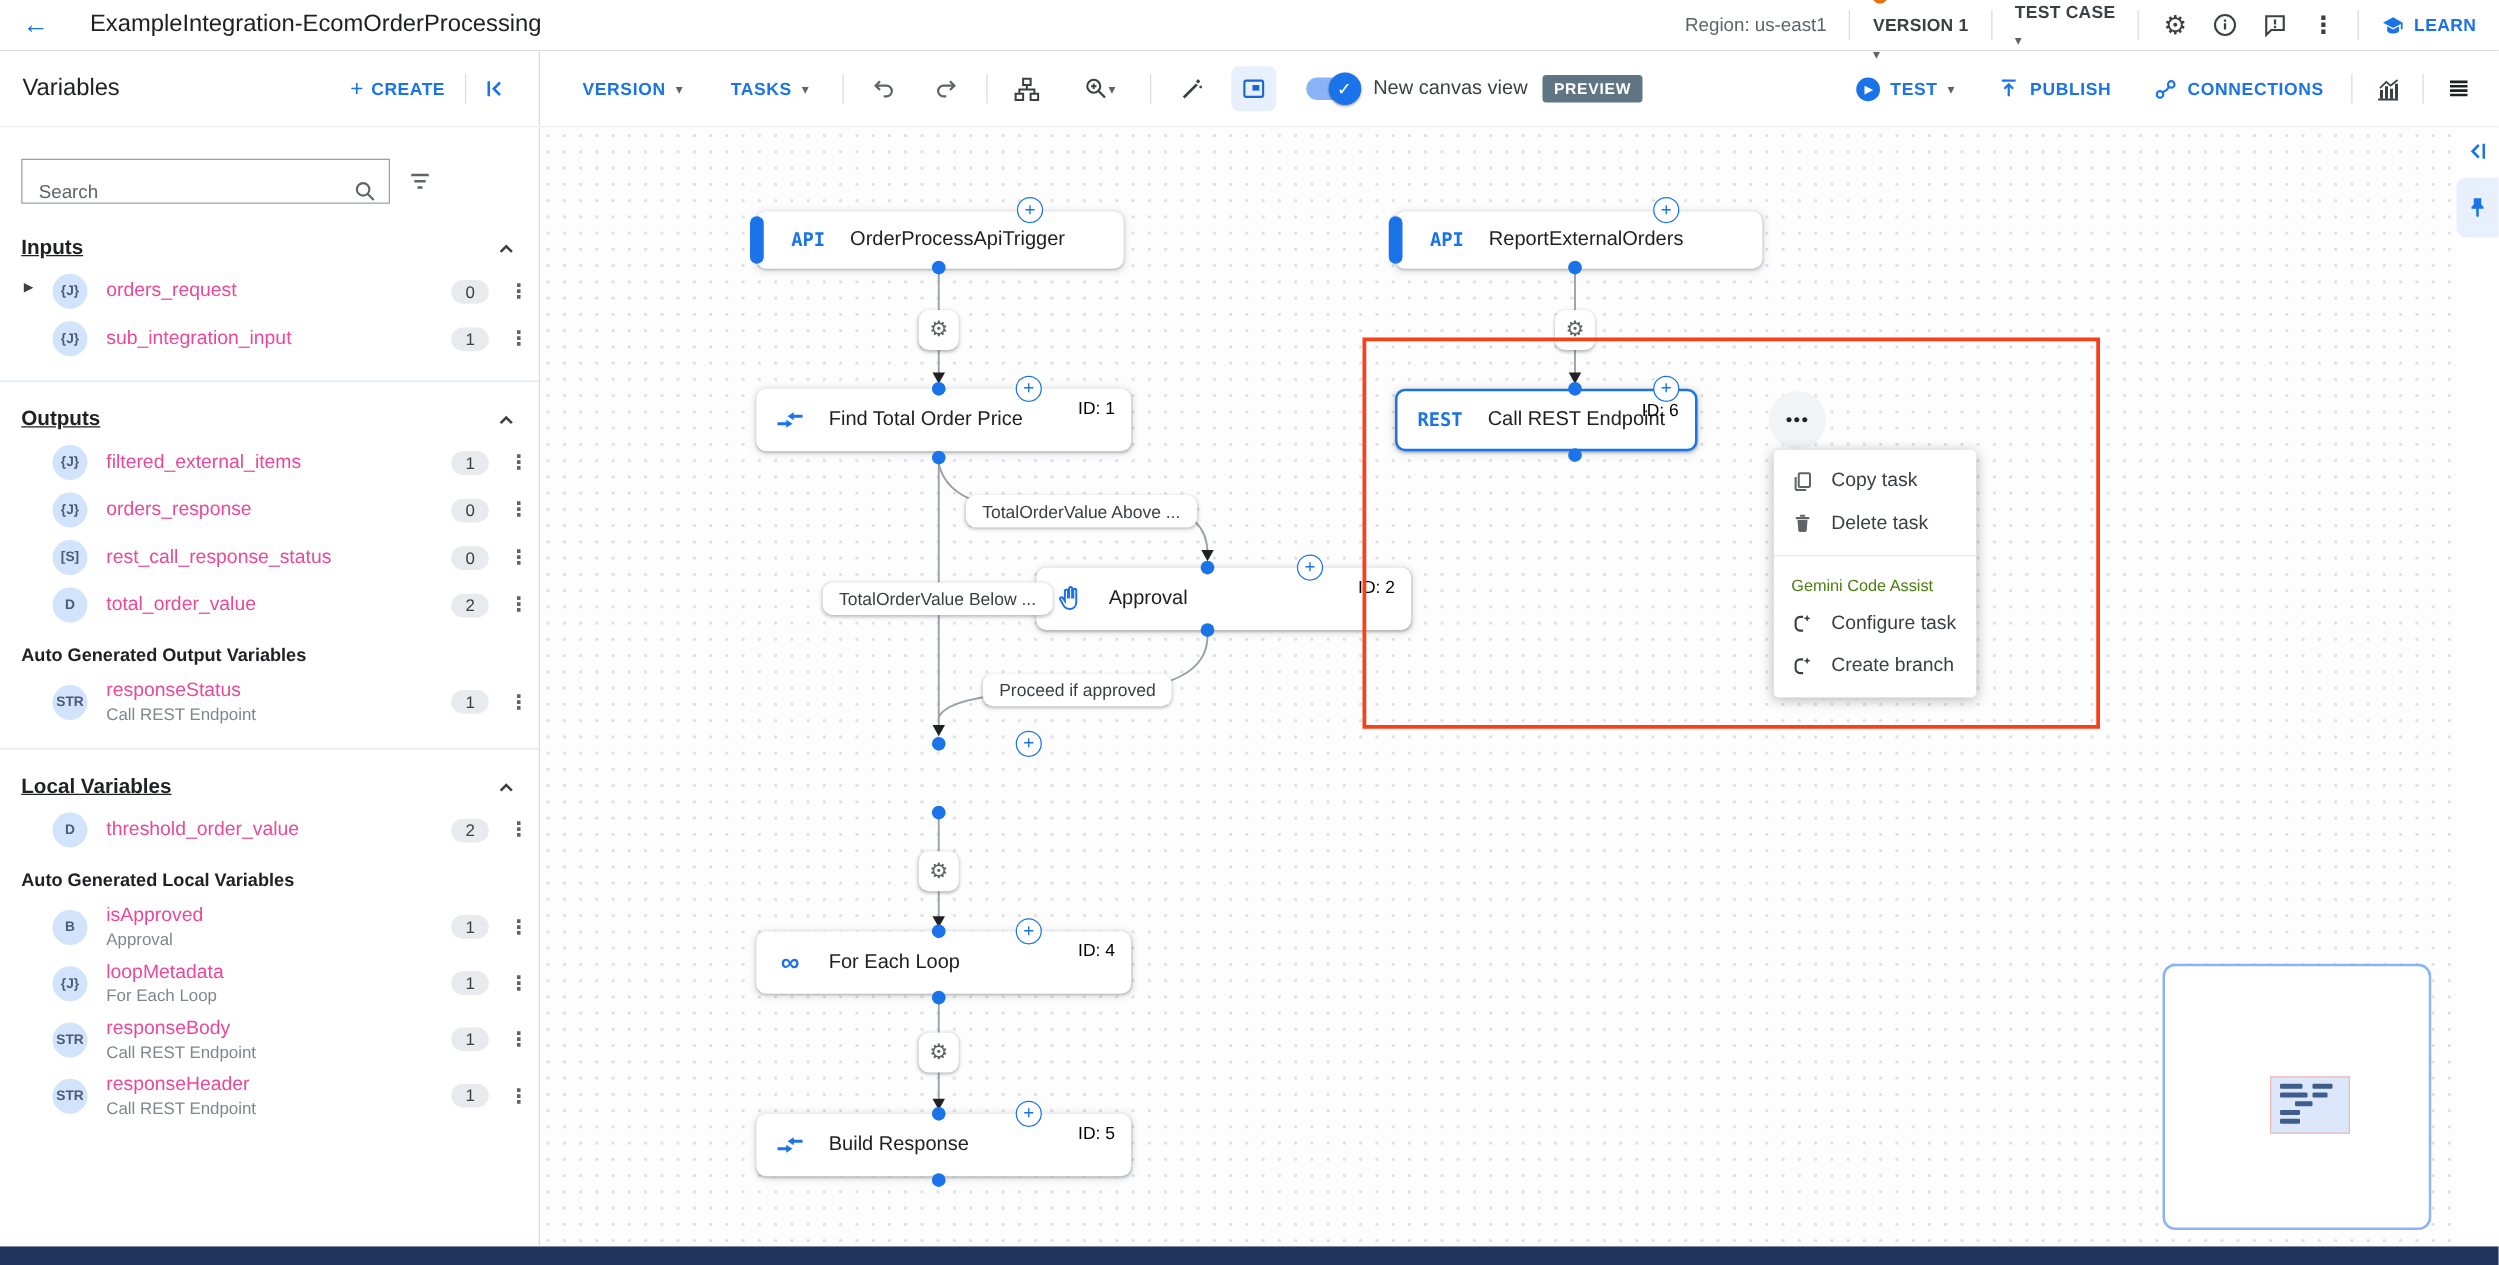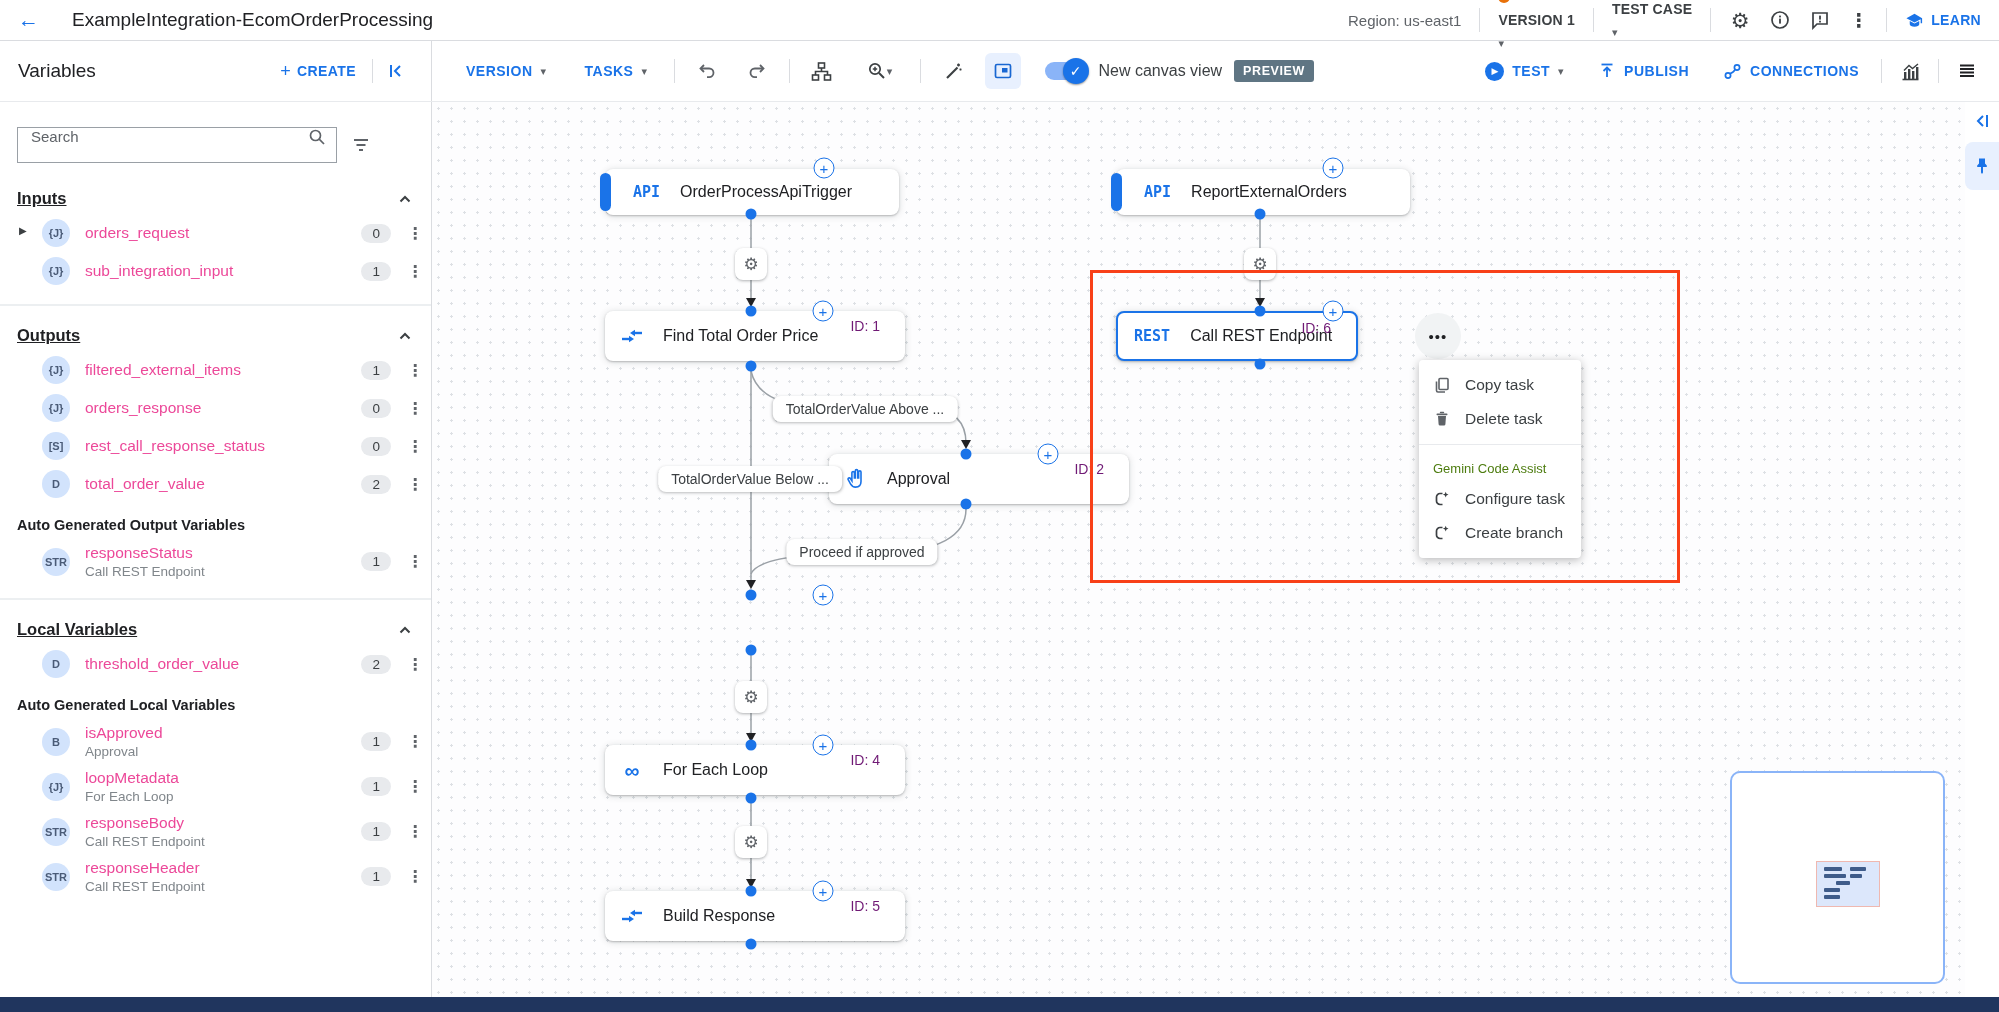--- a/index.html
+++ b/index.html
@@ -47,21 +47,21 @@
   
   .main { position:relative; height:895px; display:flex; }
   .sidebar { width:432px; background:#fff; border-right:1px solid #dadce0; padding-top:25px; overflow:hidden; position:relative; }
   .canvas { position:relative; flex:1; background-color:#fdfdfe; background-image:radial-gradient(circle,#dde0e4 1.2px,transparent 1.4px); background-size:13px 13px; overflow:hidden; }
   .right-rail { width:34px; background:#fff; display:flex; flex-direction:column; align-items:center; padding-top:10px; gap:12px; }
   .rail-pin { width:34px; height:48px; background:#e8f0fe; border-radius:8px 0 0 8px; display:flex; align-items:center; justify-content:center; cursor:pointer; }
   .bottom-bar { height:15px; background:#20355e; }
 
   
   .search-row { display:flex; align-items:center; margin:0 14px 20px 17px; gap:14px; }
-  .search-box { width:320px; height:36px; border:1px solid #9aa0a6; border-radius:0; display:flex; align-items:flex-start; padding:0 10px 0 13px; }
+  .search-box { width:295px; height:36px; border:1px solid #9aa0a6; border-radius:0; display:flex; align-items:flex-end; padding:0 10px 0 13px; }
   .search-box input { border:none; outline:none; flex:1; font-size:15px; color:#202124; font-family:inherit; background:transparent; }
   .search-box input::placeholder { color:#5f6368; }
   .sec-head { display:flex; align-items:center; padding:6px 18px 6px 17px; cursor:pointer;text-decoration:underline; }
   .sec-title { font-size:16.5px; font-weight:700; color:#202124; flex:1; }
   .sub-head { font-size:14.5px; font-weight:700; color:#202124; padding:14px 17px 6px 17px; }
   .var-row { display:flex; align-items:center; padding:5px 14px 5px 42px; position:relative; }
   .expand { position:absolute; left:19px; top:11px; font-size:10px; color:#3c4043; cursor:pointer; }
   .tbadge { min-width:28px; height:28px; padding:0 3px; border-radius:14px; background:#d2e3fc; color:#4a5b77; font-size:11px; font-weight:700; display:flex; align-items:center; justify-content:center; margin-right:15px; flex:none; }
   .vtext { display:flex; flex-direction:column; min-width:0; }
   .vname { font-size:15.5px; color:#ec4899; white-space:nowrap; }
@@ -74,21 +74,21 @@
   .edges { position:absolute; inset:0; z-index:1; }
   .edges path { fill:none; stroke:#9aa0a6; stroke-width:1.5; }
   .edges polygon { fill:#202124; }
   .dot { position:absolute; width:11px; height:11px; border-radius:50%; background:#1a73e8; transform:translate(-50%,-50%); z-index:3; }
   .gear-chip { position:absolute; width:32px; height:32px; background:#fff; border-radius:8px; box-shadow:0 1px 3px rgba(60,64,67,.4); display:flex; align-items:center; justify-content:center; font-size:17px; color:#5f6368; transform:translate(-50%,-50%); z-index:2; cursor:pointer; }
   .plus-btn { position:absolute; width:21px; height:21px; border:1.6px solid #1a73e8; border-radius:50%; background:#fff; color:#1a73e8; font-size:15px; line-height:1; display:flex; align-items:center; justify-content:center; transform:translate(-50%,-50%); z-index:4; cursor:pointer; }
   .node { position:absolute; background:#fff; border-radius:8px; box-shadow:0 1px 2px rgba(60,64,67,.3),0 1px 6px 1px rgba(60,64,67,.15); display:flex; align-items:center; padding:0 16px; z-index:2; cursor:pointer; }
   .node .accent { position:absolute; left:-5px; top:4px; bottom:4px; width:11px; border-radius:6px; background:#1a73e8; }
   .nbadge { font-family:"DejaVu Sans Mono","Liberation Mono",monospace; font-weight:700; font-size:15px; color:#1a73e8; letter-spacing:0; }
   .ntitle { font-size:16px; color:#202124; margin-left:20px; white-space:nowrap; }
-  .nid { position:absolute; top:7px; right:25px; font-size:14px; color:#701a75; }
+  .nid { position:absolute; top:7px; right:13px; font-size:14px; color:#000000; }
   .node.selected { border:2px solid #1a73e8; }
   .nicon { display:flex; align-items:center; justify-content:center; width:22px; }
   .inf { color:#1a73e8; font-size:21px; font-weight:700; line-height:1; }
   .ntext2 { margin-left:20px; display:flex; flex-direction:column; }
   .ntext2 .t { font-size:16px; color:#202124; white-space:nowrap; }
   .ntext2 .s { font-size:13.5px; color:#80868b; margin-top:1px; white-space:nowrap; }
   .edge-label { position:absolute; transform:translate(-50%,-50%); background:#fff; border-radius:8px; box-shadow:0 1px 3px rgba(60,64,67,.35); font-size:14px; color:#3c4043; padding:5px 13px; white-space:nowrap; z-index:3; }
   .hl-rect { position:absolute; border:3px solid #f84018; z-index:5; pointer-events:none; }
   .more-btn { position:absolute; width:46px; height:46px; border-radius:50%; background:#f1f3f4; display:flex; align-items:center; justify-content:center; font-size:15px; letter-spacing:1px; color:#202124; z-index:6; cursor:pointer; }
   .ctx-menu { position:absolute; width:162px; background:#fff; border-radius:4px; box-shadow:0 2px 10px rgba(0,0,0,.28); z-index:10; padding:8px 0; }

